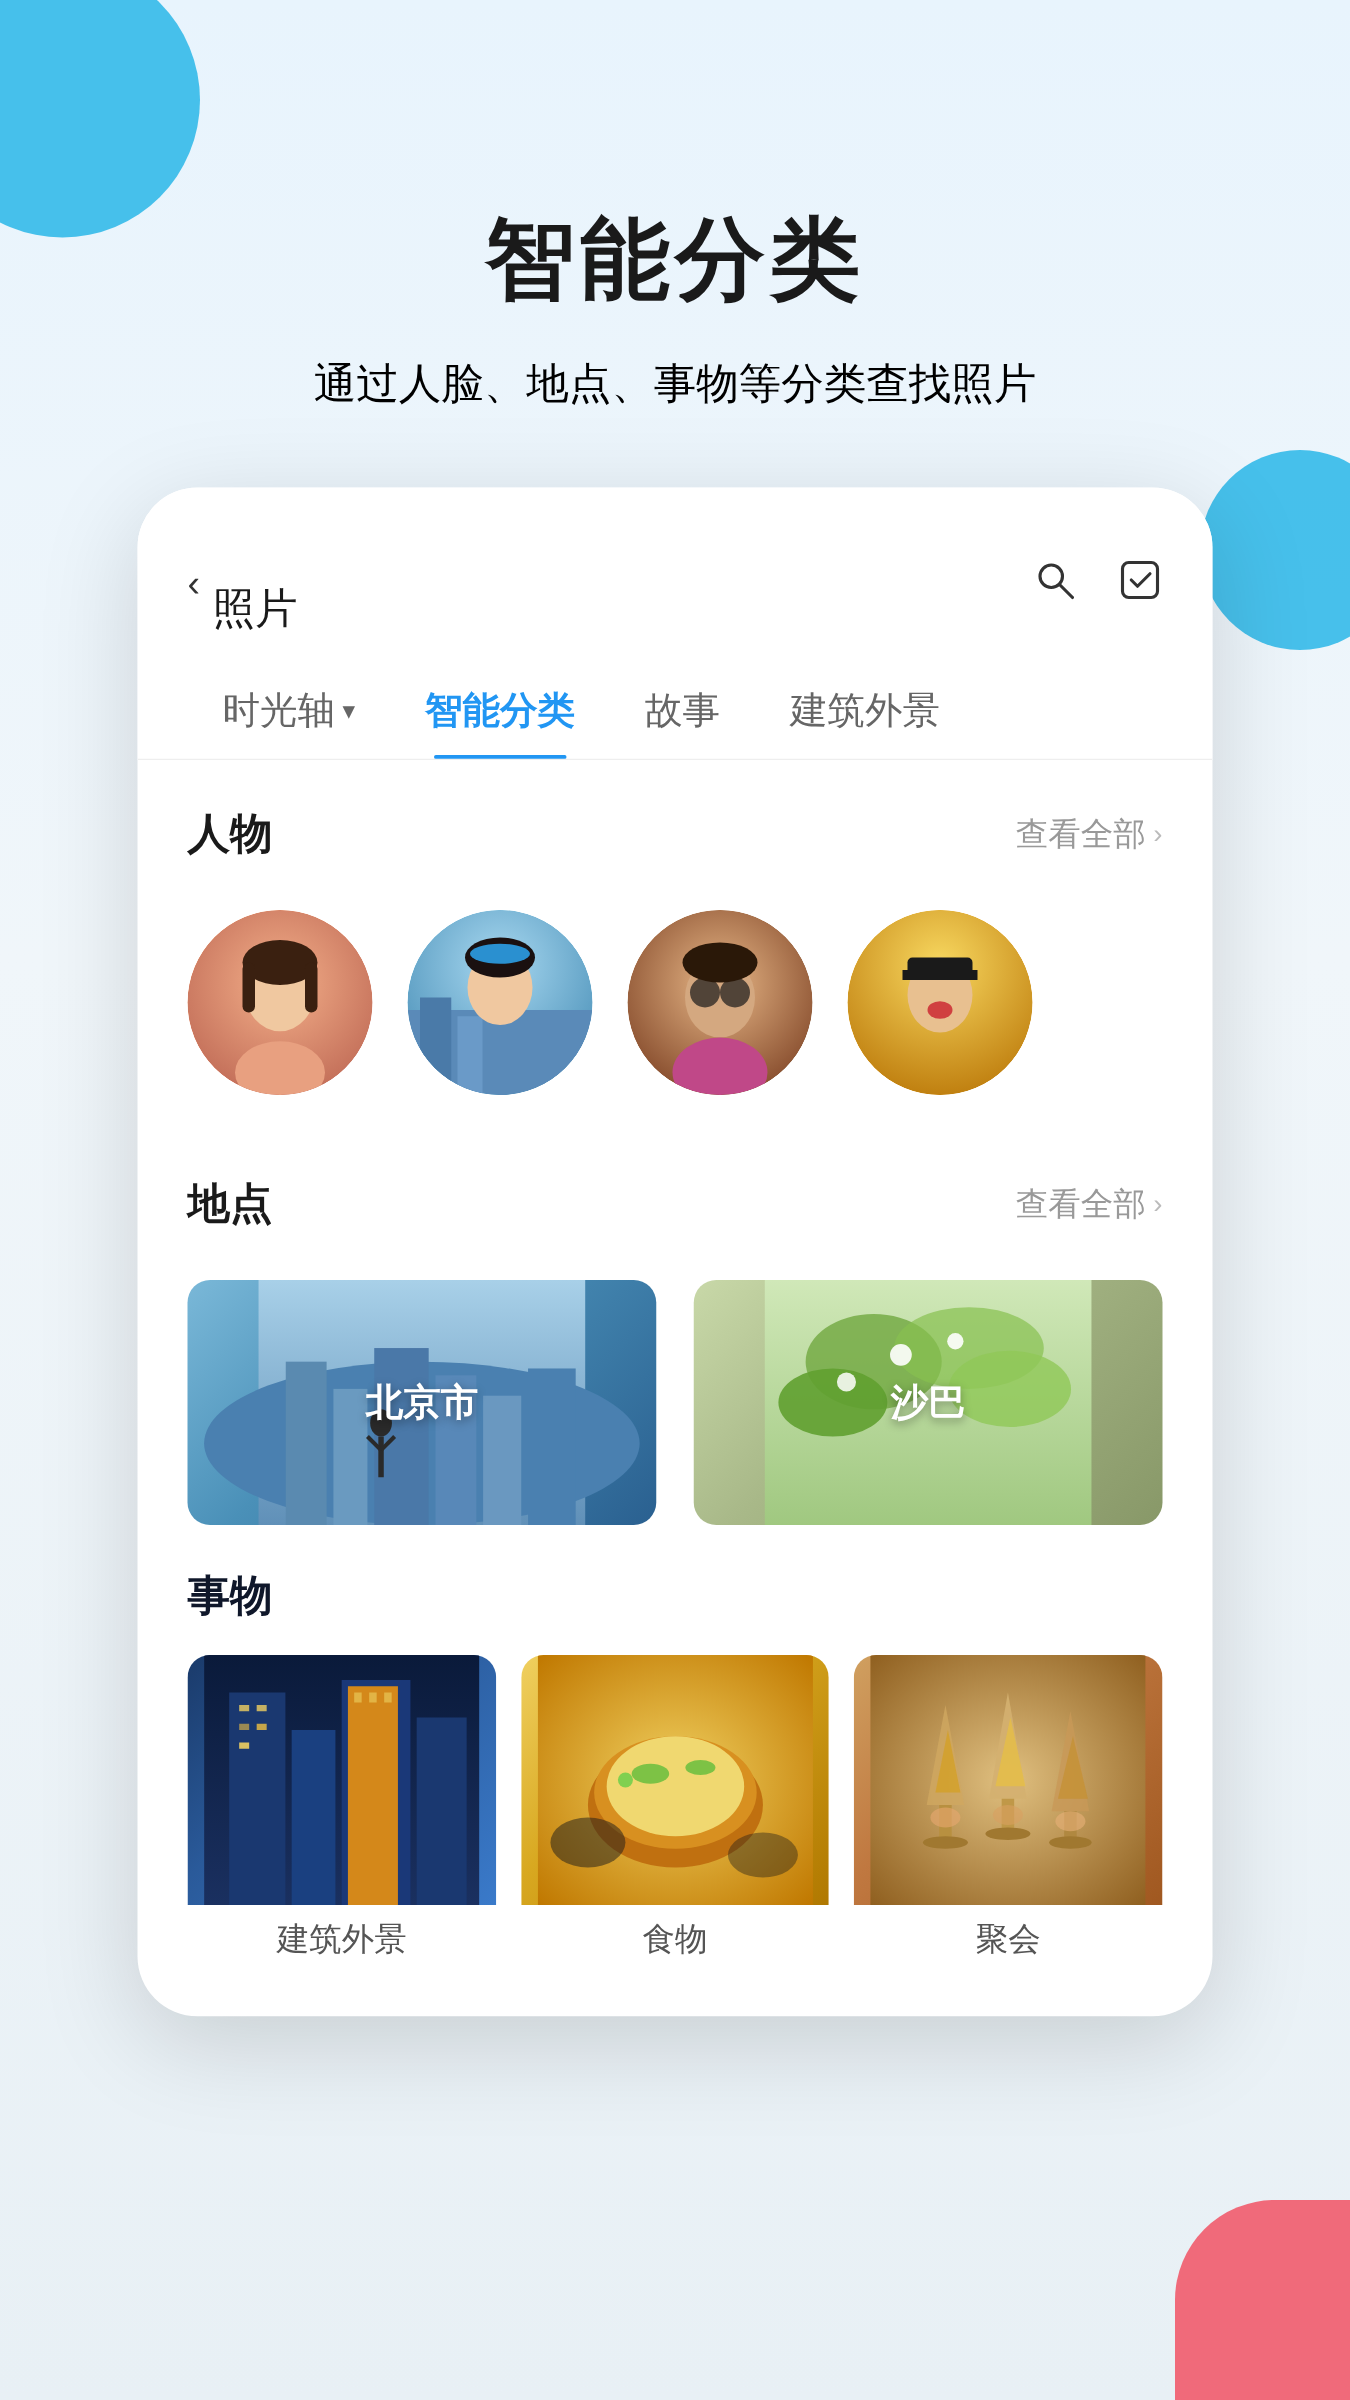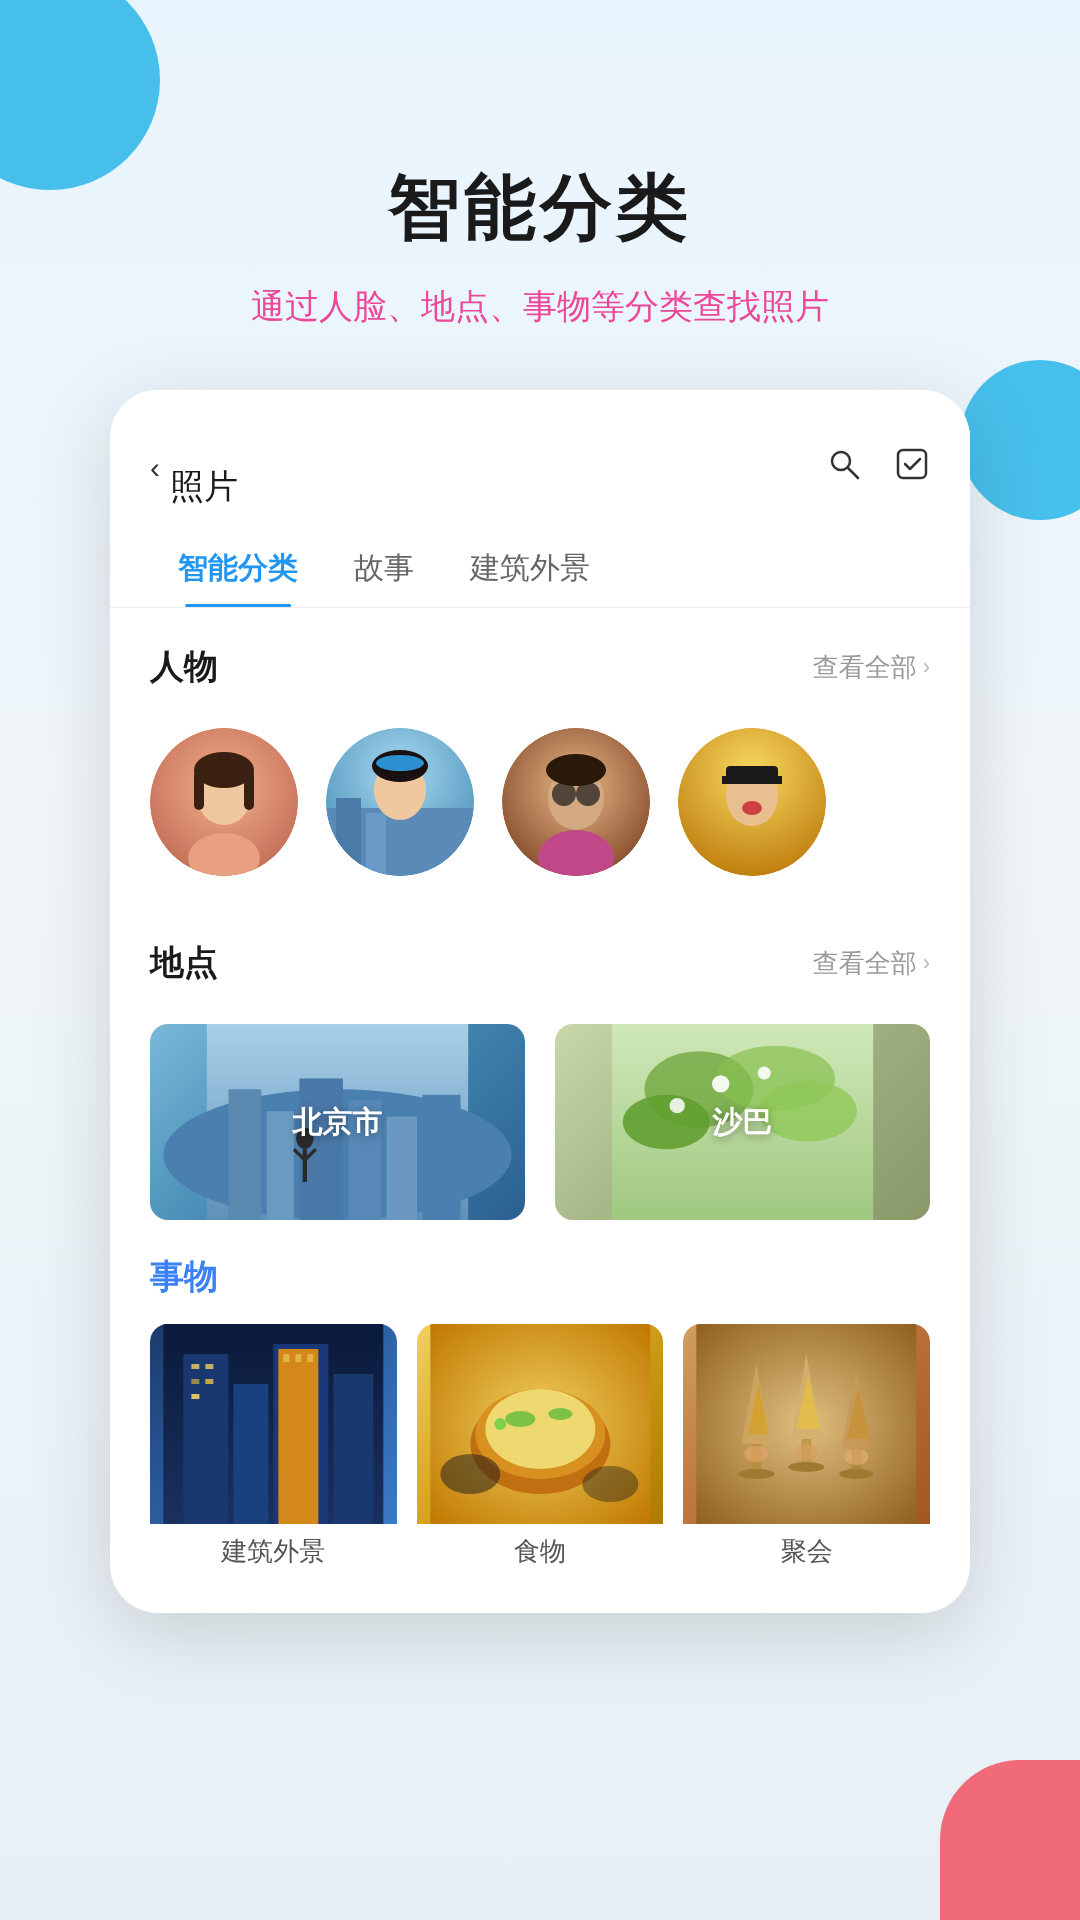--- a/index.html
+++ b/index.html
@@ -54,21 +54,21 @@
     }
     .main-title {
       font-size: 72px;
       font-weight: 800;
       color: #1a1a1a;
       letter-spacing: 4px;
       margin-bottom: 28px;
     }
     .sub-title {
       font-size: 34px;
-      color: #ec4899;
+      color: #000000;
       font-weight: 400;
     }
 
     
     .phone-mockup {
       position: relative;
       z-index: 3;
       margin: 0 auto;
       width: 860px;
       background: #fff;
@@ -241,21 +241,21 @@
       z-index: 1;
     }
 
     
     .things-section {
       padding: 24px 40px 0 40px;
     }
     .things-title {
       font-size: 34px;
       font-weight: 600;
-      color: #3b82f6;
+      color: #0f172a;
       margin-bottom: 24px;
     }
 
     
     .things-grid {
       display: flex;
       gap: 20px;
       padding: 0 40px 0 40px;
     }
     .thing-card {
@@ -310,20 +310,26 @@
       <span class="icon-btn">
         <svg width="36" height="36" viewBox="0 0 36 36" fill="none">
           <rect x="4" y="4" width="28" height="28" rx="5" stroke="#333" stroke-width="2.5"></rect>
           <polyline points="11,18 16,23 26,13" stroke="#333" stroke-width="2.5" stroke-linecap="round" stroke-linejoin="round"></polyline>
         </svg>
       </span>
     </div>
   </div>
 
   <div class="tabs">
+    <div class="tab-item">
+      <span class="tab-dropdown">
+        <span>时光轴</span>
+        <span class="tab-arrow">▾</span>
+      </span>
+    </div>
     <div class="tab-item active">
       <span>智能分类</span>
     </div>
     <div class="tab-item">
       <span>故事</span>
     </div>
     <div class="tab-item">
       <span>建筑外景</span>
     </div>
   </div>

